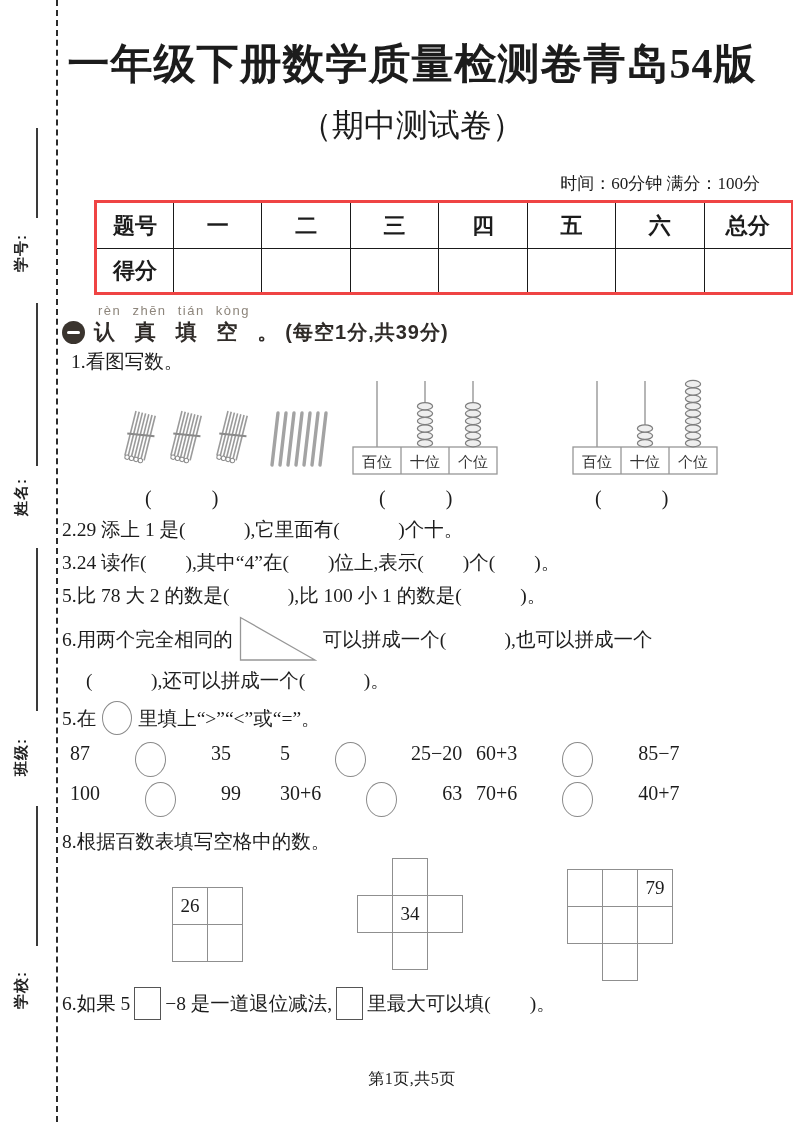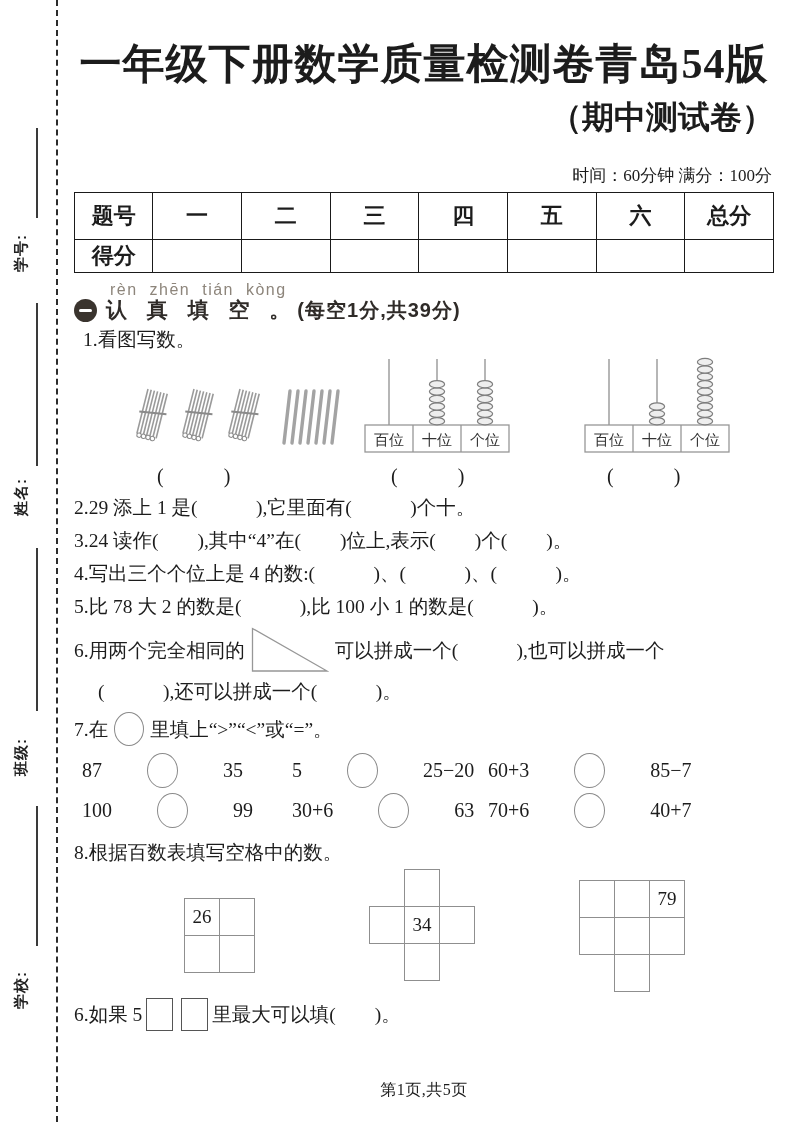--- a/index.html
+++ b/index.html
@@ -14,36 +14,36 @@
   .wl1 { top:128px; height:90px; }
   .wl2 { top:303px; height:163px; }
   .wl3 { top:548px; height:163px; }
   .wl4 { top:806px; height:140px; }
   .side-label { position:absolute; left:-17px; width:76px; height:18px; text-align:center;
                 transform:rotate(-90deg); font-family:"Liberation Sans",sans-serif;
                 font-size:15px; font-weight:600; color:#222; letter-spacing:1px; }
   .sl1 { top:244px; } .sl2 { top:488px; } .sl3 { top:748px; } .sl4 { top:981px; }
 
   
-  .content { position:absolute; left:74px; top:0; width:700px; }
+  .content { position:absolute; left:62px; top:0; width:700px; }
   .title { margin-top:36px; text-align:center; font-size:42px; font-weight:bold;
            letter-spacing:1px; white-space:nowrap; }
-  .subtitle { margin-top:4px; text-align:right; font-size:32px; font-weight:bold; }
+  .subtitle { margin-top:12px; text-align:center; font-size:32px; font-weight:normal; }
   .meta { margin-top:24px; text-align:right; font-size:17px; padding-right:2px; }
 
   table.score { width:100%; margin-top:5px; border-collapse:collapse; table-layout:fixed; }
   table.score td { border:1.5px solid #1a1a1a; text-align:center; font-size:22px;
                    font-weight:bold; }
-  table.score { border:1px solid #ef4444; }
-  tr.hdr td { height:47px; } tr.scr td { height:33px; }
+  table.score { border:3px solid #ef4444;margin-left:32px; }
+  tr.hdr td { height:47px; } tr.scr td { height:45px; }
   td.c0 { width:11.2%; }
 
   
   .sec { margin-top:8px; }
-  .pinyin { margin-left:36px; font-family:"Liberation Sans",sans-serif; font-size:16px;
+  .pinyin { margin-left:36px; font-family:"Liberation Sans",sans-serif; font-size:13px;
             color:#8d857b; letter-spacing:1.5px; word-spacing:6px; height:15px; }
   .sec-line { display:flex; align-items:center; font-family:"Liberation Sans",sans-serif; }
   .sec-icon { width:23px; height:23px; border-radius:50%; background:#3a342e; position:relative;
               margin-right:9px; flex:0 0 auto; }
   .sec-icon::after { content:""; position:absolute; left:5px; top:10px; width:13px; height:3.5px;
                      background:#fff; border-radius:2px; }
   .sec-title { font-size:21px; font-weight:bold; color:#2f2b28; letter-spacing:7px; }
   .sec-points { font-size:20px; font-weight:bold; color:#2f2b28; letter-spacing:1px; }
 
   .qline { font-size:19.5px; line-height:33px; white-space:nowrap; }
@@ -65,21 +65,21 @@
   
   .q6row { display:flex; align-items:center; margin-top:2px; height:50px; }
   .q6row svg { margin:0 6px; }
   .indent { padding-left:24px; }
 
   
   .q7intro { display:flex; align-items:center; height:42px; font-size:19.5px; white-space:nowrap; }
   .ocircle { display:inline-block; width:30px; height:34px; border:1.4px solid #8a8a8a;
              border-radius:50%; margin:0 6px; flex:0 0 auto; }
   .cmprow { display:flex; height:40px; align-items:center; font-size:20px; }
-  .cmprow .cmp { display:flex; align-items:center;gap:40px; }
+  .cmprow .cmp { display:flex; align-items:flex-start;gap:40px; }
   .cm0 { width:218px; padding-left:8px; } .cm1 { width:196px; } 
   .cmp .ocircle { width:31px; height:35px; margin:0 5px; }
 
   
   .gridrow { position:relative; height:113px; }
   .hgrid { position:absolute; }
   .g0 { left:110px; top:29px; } .g1 { left:295px; top:0; } .g2 { left:505px; top:11px; }
   .gcell { position:absolute; width:36px; height:38px; border:1px solid #8f8f8f;
            font-size:19px; text-align:center; line-height:36px; background:#fff; }
 
@@ -247,34 +247,33 @@
         </svg>
     </div>
     <div class="parenrow">
       <span class="p1">(　　　)</span>
       <span class="p2">(　　　)</span>
       <span class="p3">(　　　)</span>
     </div>
 
     <div class="qline">2.29 添上 1 是(　　　),它里面有(　　　)个十。</div>
     <div class="qline">3.24 读作(　　),其中“4”在(　　)位上,表示(　　)个(　　)。</div>
-    <div class="qline">4.写出三个个位上是 4 的数:(　　　)、(　　　)、(　　　)。</div>
     <div class="qline">5.比 78 大 2 的数是(　　　),比 100 小 1 的数是(　　　)。</div>
 
     <div class="q6row">
       <span class="qline">6.用两个完全相同的</span>
       <svg width="78" height="46">
         <polygon class="lineart" points="1.5,1.5 1.5,44 76,44" stroke-width="1.3"></polygon>
       </svg>
       <span class="qline">可以拼成一个(　　　),也可以拼成一个</span>
     </div>
     <div class="qline indent">(　　　),还可以拼成一个(　　　)。</div>
 
     <div class="q7intro">
-      <span>7.在</span>
+      <span>5.在</span>
       <span class="ocircle"></span>
       <span>里填上“&gt;”“&lt;”或“=”。</span>
     </div>
 
     <div class="cmprow">
       <span class="cmp cm0">
         <span>87</span>
         <span class="ocircle"></span>
         <span>35</span>
       </span>
@@ -329,19 +328,20 @@
           <div class="gcell" style="left: 0px; top: 37px;"></div>
           <div class="gcell" style="left: 35px; top: 37px;"></div>
           <div class="gcell" style="left: 70px; top: 37px;"></div>
           <div class="gcell" style="left: 35px; top: 74px;"></div>
         </div>
     </div>
 
     <div class="q9row">
       <span>6.如果 5</span>
       <span class="sqbox"></span>
+      <span>−8 是一道退位减法,</span>
       <span class="sqbox"></span>
       <span>里最大可以填(　　)。</span>
     </div>
 
     <div class="footer">第1页,共5页</div>
   </div>
 </div>
 
 </body></html>

